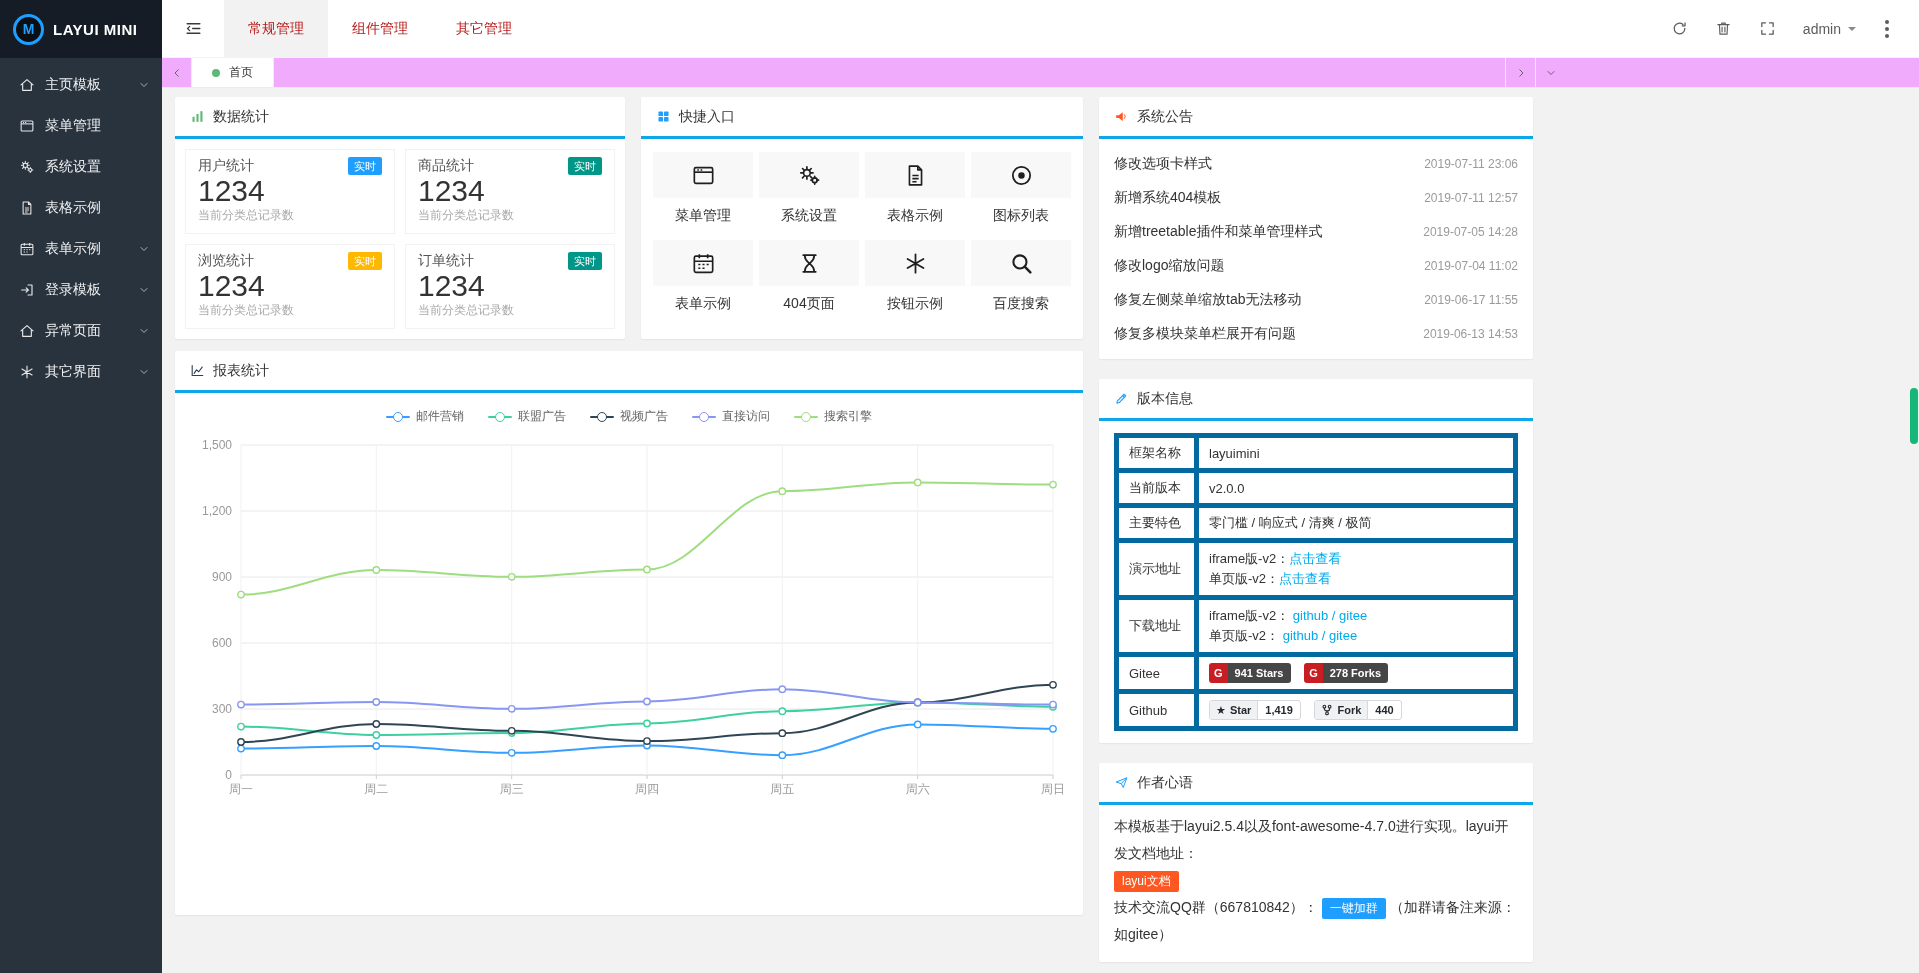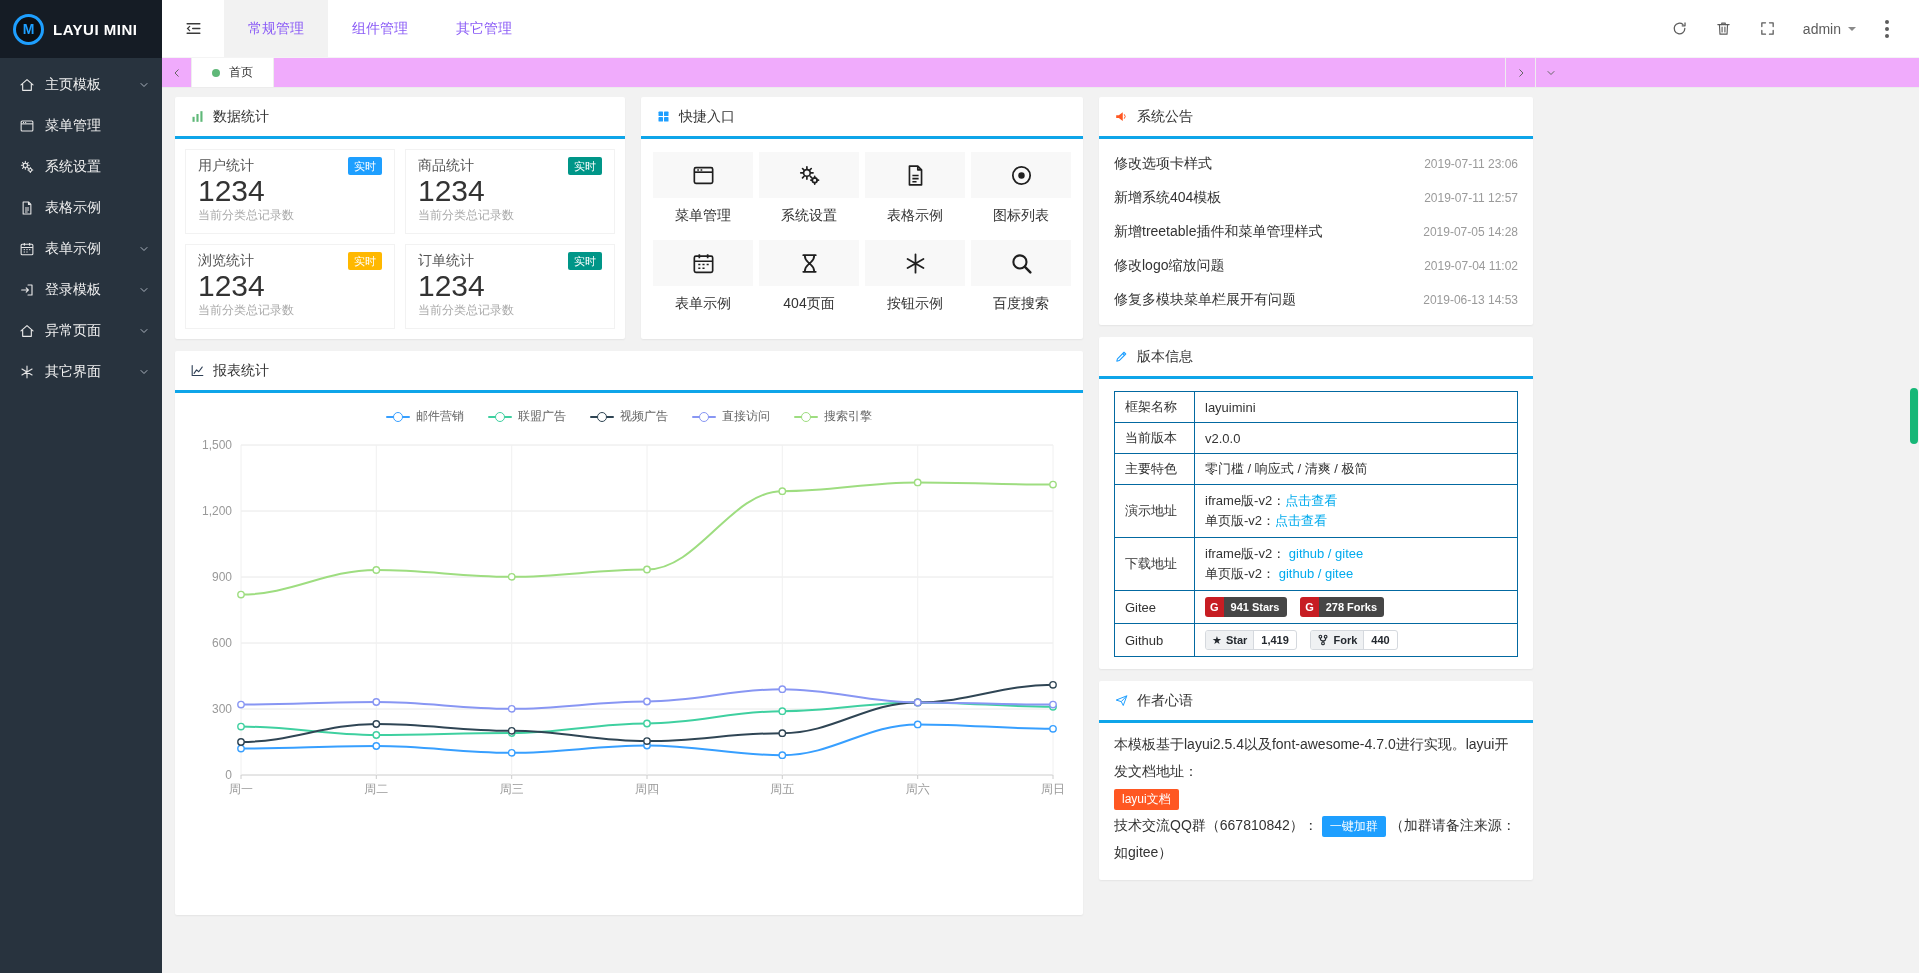--- a/index.html
+++ b/index.html
@@ -21,21 +21,21 @@
 .mi-icon svg{width:16px;height:16px}
 .mi-chev{margin-left:auto;width:12px;height:12px;color:#aab2bd}
 .mi-chev svg{width:12px;height:12px}
 
 
 .right{flex:1;display:flex;flex-direction:column;min-width:0;position:relative}
 .topbar{height:58px;background:#fff;display:flex;align-items:center;border-bottom:1px solid #f4f4f4;flex-shrink:0}
 .fold-btn{width:62px;display:flex;justify-content:center;color:#3a3a3a;cursor:pointer}
 .fold-btn svg{width:19px;height:19px}
 .top-tabs{display:flex;height:100%}
-.top-tab{padding:0 24px;display:flex;align-items:center;color:#8b5cf6;cursor:pointer}
+.top-tab{padding:0 24px;display:flex;align-items:center;color:#b91c1c;cursor:pointer}
 .top-tab.active{background:#f2f2f2}
 .top-actions{margin-left:auto;display:flex;align-items:center;gap:27px;padding-right:28px;color:#5c5c5c}
 .act{cursor:pointer}
 .act svg{width:17px;height:17px}
 .user{display:flex;align-items:center;gap:7px;cursor:pointer;color:#5c5c5c}
 .caret{width:0;height:0;border:4px solid transparent;border-top-color:#8a8a8a;margin-top:5px}
 .dots{display:flex;flex-direction:column;gap:3px;padding:2px}
 .dots i{width:4px;height:4px;border-radius:50%;background:#5c5c5c}
 
 
@@ -78,30 +78,30 @@
 .card-chart{margin-top:12px;width:908px;height:564px;overflow:hidden}
 .chart-legend{display:flex;justify-content:center;gap:24px;padding:15px 0 6px}
 .lg-item{display:inline-flex;align-items:center;gap:6px;font-size:12px;color:#666;cursor:pointer}
 .lg-mark{position:relative;width:24px;height:10px;display:inline-block}
 .lg-mark i{position:absolute;left:0;right:0;top:4px;height:2px;border-radius:1px}
 .lg-mark b{position:absolute;left:7px;top:0;width:10px;height:10px;border:1.6px solid;border-radius:50%;background:#fff}
 .chart-body{padding:2px 14px 0}
 .tick{font-size:12px;fill:#999}
 
 
-.col-right{width:434px;display:flex;flex-direction:column;gap:12px;flex-shrink:0}
+.col-right{width:434px;display:flex;flex-direction:column;gap:20px;flex-shrink:0}
 .notice-list{padding:8px 15px}
 .notice-row{height:34px;display:flex;align-items:center;justify-content:space-between;cursor:pointer}
 .notice-text{color:#333}
 .notice-date{font-size:12px;color:#9a9a9a}
 
 
 .v-body{padding:12px 15px}
 .v-table{width:100%;border-collapse:collapse;font-size:13px}
-.v-table td{border:1px solid #0369a1;padding:6px 10px;color:#333;vertical-align:middle}
+.v-table td{border:5px solid #0369a1;padding:6px 10px;color:#333;vertical-align:middle}
 .v-label{width:80px}
 .v-link{color:#01AAED;cursor:pointer}
 .v-line{line-height:20px}
 .v-sep{color:#01AAED}
 .bd-gitee{display:inline-flex;height:20px;line-height:20px;border-radius:3px;overflow:hidden;
   font-size:11px;font-weight:bold;margin-right:10px;cursor:pointer;vertical-align:middle}
 .bd-g{background:#c71d23;color:#fff;padding:0 5px}
 .bd-txt{background:#464646;color:#fff;padding:0 7px}
 .bd-gh{display:inline-flex;height:20px;border:1px solid #d5d9de;border-radius:3px;overflow:hidden;
   font-size:11px;font-weight:bold;color:#24292f;margin-right:10px;background:#fff;cursor:pointer;vertical-align:middle}
@@ -714,20 +714,24 @@
             </a>
             <a class="notice-row">
               <span class="notice-text">新增treetable插件和菜单管理样式</span>
               <span class="notice-date">2019-07-05 14:28</span>
             </a>
             <a class="notice-row">
               <span class="notice-text">修改logo缩放问题</span>
               <span class="notice-date">2019-07-04 11:02</span>
             </a>
             <a class="notice-row">
+              <span class="notice-text">修复左侧菜单缩放tab无法移动</span>
+              <span class="notice-date">2019-06-17 11:55</span>
+            </a>
+            <a class="notice-row">
               <span class="notice-text">修复多模块菜单栏展开有问题</span>
               <span class="notice-date">2019-06-13 14:53</span>
             </a>
           </div>
         </section>
 
         <section class="card">
           <div class="card-hd">
             <span class="hd-icon" style="color: rgb(30, 159, 255);">
                 <svg>

